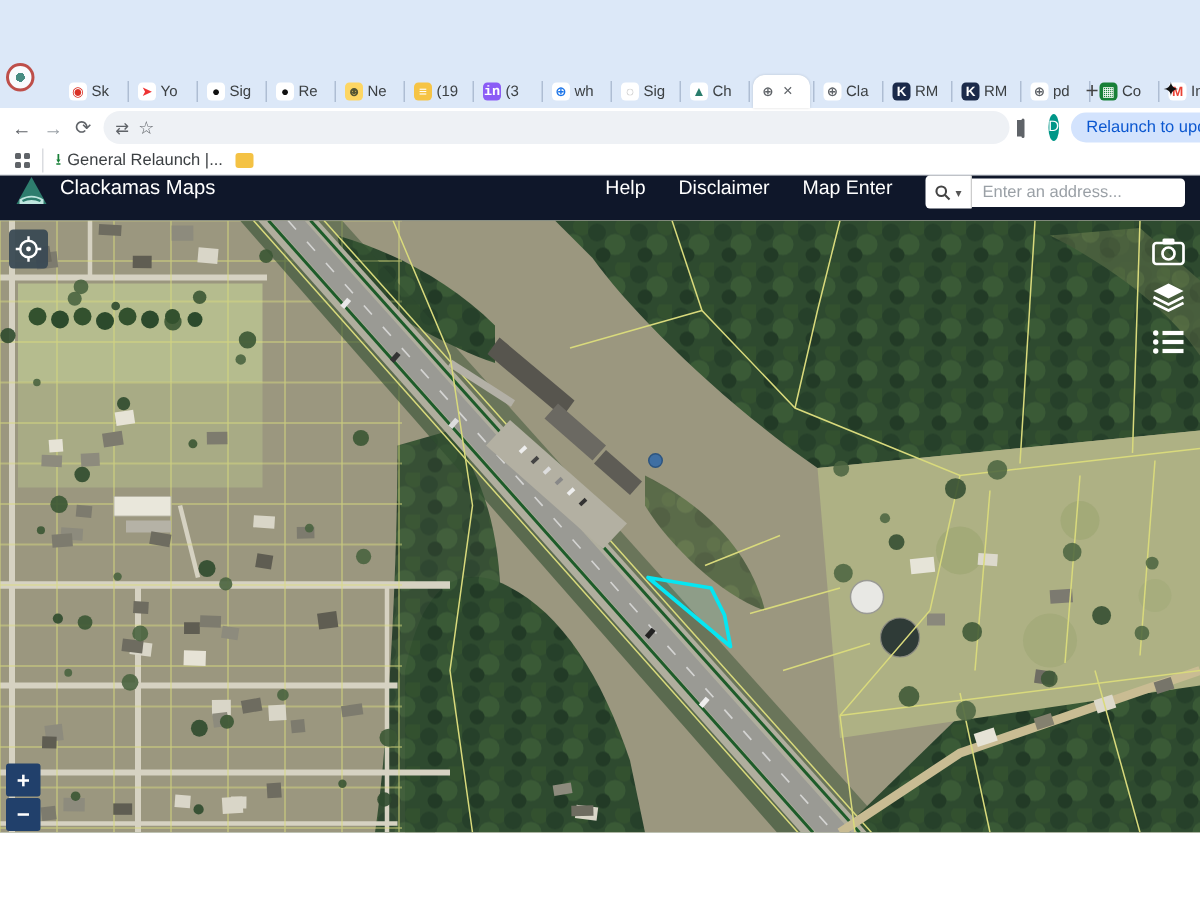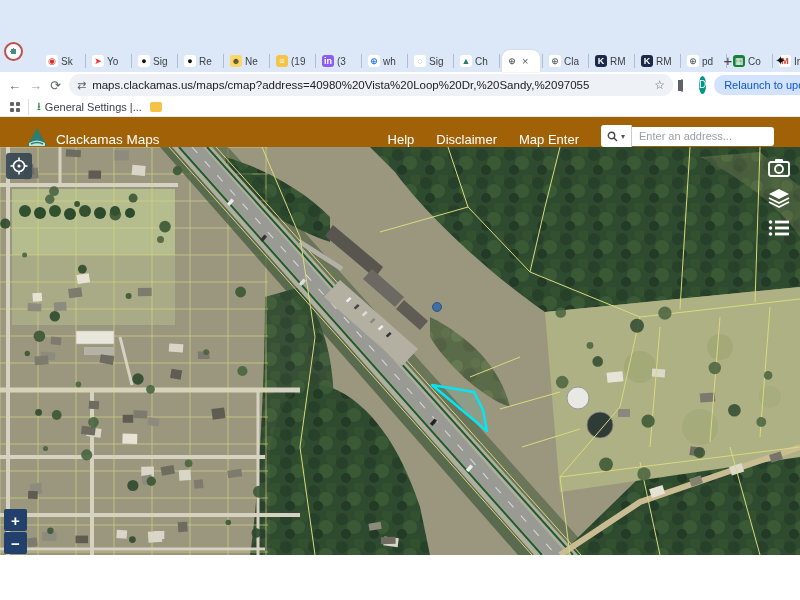--- a/index.html
+++ b/index.html
@@ -33,21 +33,21 @@
   .relaunch{height:20px;border-radius:10px;background:#d3e3fd;color:#0b57d0;font-size:11px;line-height:20px;padding:0 10px;white-space:nowrap;cursor:pointer;}
   
   .bookmarks{height:18px;background:#fff;border-bottom:1px solid #e4e7eb;display:flex;align-items:center;padding:0 10px;gap:8px;}
   .appsgrid{display:grid;grid-template-columns:4px 4px;grid-gap:2px;cursor:pointer;}
   .appsgrid i{width:4px;height:4px;background:#5f6368;border-radius:1px;}
   .bm{display:flex;align-items:center;gap:4px;cursor:pointer;}
   .bm-ic{color:#188038;font-size:11px;}
   .bm-label{font-size:11px;color:#3c4043;}
   .bm-folder{width:12px;height:10px;background:#f4c244;border-radius:2px;cursor:pointer;}
   
-  .siteheader{height:30px;background:#a16207;display:flex;align-items:flex-end;padding:0 26px;gap:8px;}
+  .siteheader{height:30px;background:#0f172a;display:flex;align-items:flex-start;padding:0 10px;gap:8px;}
   .logo{flex:0 0 auto;}
   .sitetitle{color:#fff;font-size:13.5px;flex:1;}
   .hnav{color:#fff;font-size:13px;margin-right:14px;cursor:pointer;}
   .searchbox{display:flex;align-items:center;height:22px;}
   .searchbtn{height:22px;background:#fff;border:0;border-radius:3px 0 0 3px;display:flex;align-items:center;padding:0 6px;gap:3px;cursor:pointer;border-right:1px solid #ccc;}
   .caret{font-size:8px;color:#555;}
   .addrinput{height:19px;width:128px;border:0;border-radius:0 3px 3px 0;font-size:11px;padding:0 7px;color:#333;outline:none;font-family:"Liberation Sans",sans-serif;}
   .addrinput::placeholder{color:#9aa0a6;}
   
   .mapwrap{position:relative;width:800px;height:408px;background:#8a9478;overflow:hidden;}
@@ -93,21 +93,21 @@
         <span class="fav" style="background: rgb(253, 214, 99); color: rgb(85, 85, 51);">☻</span>
         <span class="tlabel">Ne</span>
       </div>
       <span class="tsep"></span>
       <div class="tab">
         <span class="fav" style="background: rgb(246, 196, 69); color: rgb(255, 255, 255);">≡</span>
         <span class="tlabel">(19</span>
       </div>
       <span class="tsep"></span>
       <div class="tab">
-        <span class="fav" style="background: #8b5cf6; color: rgb(255, 255, 255);">in</span>
+        <span class="fav" style="background: #8b5cf6; color: rgb(255, 255, 255); font-family: Liberation Mono, monospace;">in</span>
         <span class="tlabel">(3</span>
       </div>
       <span class="tsep"></span>
       <div class="tab">
         <span class="fav" style="background: rgb(255, 255, 255); color: rgb(26, 115, 232);">⊕</span>
         <span class="tlabel">wh</span>
       </div>
       <span class="tsep"></span>
       <div class="tab">
         <span class="fav" style="background: rgb(255, 255, 255); color: rgb(136, 136, 136);">◌</span>
@@ -157,41 +157,40 @@
   <div class="newtab">+</div>
   <div class="tabsearch">✦</div>
 </div>
 
 <div class="toolbar">
   <span class="nav-ic">←</span>
   <span class="nav-ic fwd">→</span>
   <span class="nav-ic">⟳</span>
   <div class="omnibox">
     <span class="siteinfo">⇄</span>
-    <span class="url">maps.clackamas.us/maps/cmap?address=40980%20Vista%20Loop%20Dr,%20Sandy,%2097055</span>
     <span class="star">☆</span>
   </div>
   <span class="sidepanel"></span>
   <span class="tsep2"></span>
   <span class="avatar">D</span>
   <span class="relaunch">Relaunch to update</span>
 
 </div>
 
 <div class="bookmarks">
   <span class="appsgrid">
       <i></i>
       <i></i>
       <i></i>
       <i></i>
     </span>
   <span class="tsep2"></span>
   <span class="bm">
     <span class="bm-ic">⭳</span>
-    <span class="bm-label">General Settings |...</span>
+    <span class="bm-label">General Relaunch |...</span>
   </span>
   <span class="bm-folder"></span>
 </div>
 
 <div class="siteheader">
   <svg class="logo" width="22" height="20" viewBox="0 0 22 20">
     <polygon points="1,19 11,1 21,19" fill="#2e7d6e"></polygon>
     <path d="M3,16 Q11,11 19,16 L19,19 L3,19 Z" fill="#bfe6df"></path>
     <path d="M5,17 Q11,14 17,17" stroke="#2e7d6e" stroke-width="1.5" fill="none"></path>
   </svg>

